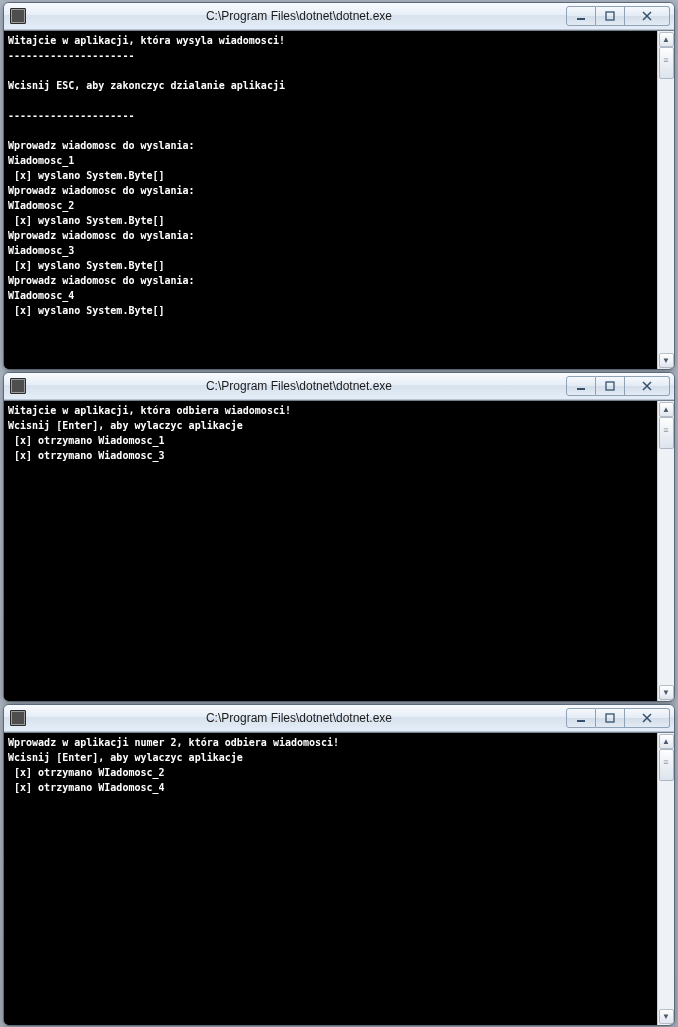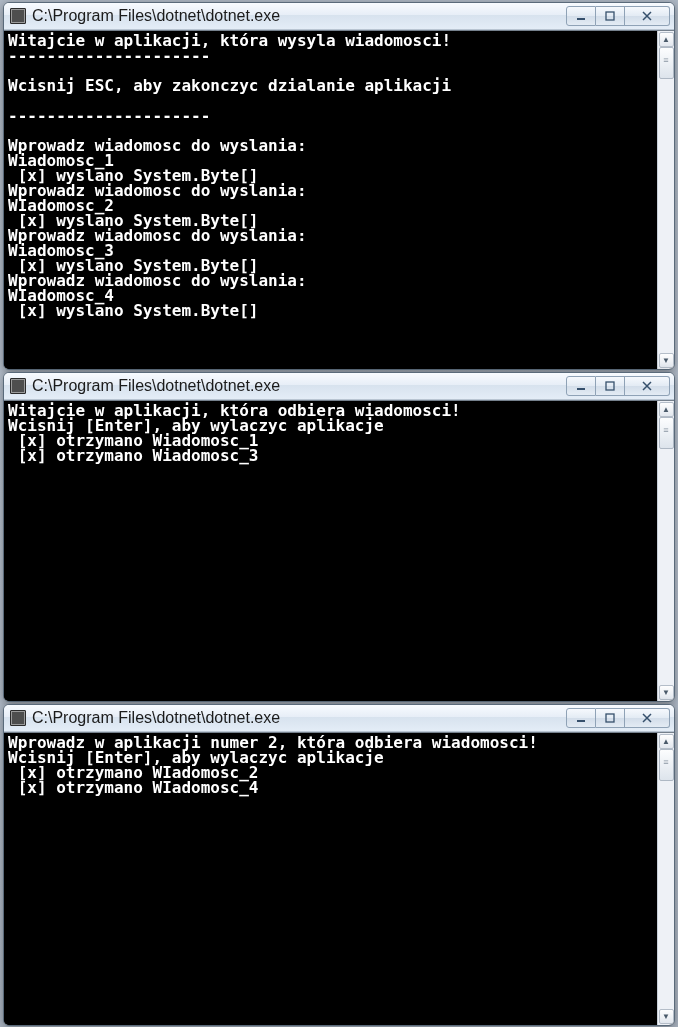--- a/index.html
+++ b/index.html
@@ -34,24 +34,24 @@
   }
   .app-icon{
     width:14px;height:14px;
     margin-right:6px;
     background:#4e4e4e;
     border:1px solid #2b2b2b;
     box-shadow:inset 0 0 0 1px #9a9a9a;
     border-radius:1px;
   }
   .title-text{
-    font-size:16px;
+    font-size:12px;
     color:#1b1b1b;
     flex:1 1 auto;
-    white-space:nowrap;overflow:hidden;text-overflow:ellipsis;
+    white-space:nowrap;overflow:hidden;text-overflow:ellipsis;text-align:center;
   }
   .win-controls{display:flex;gap:0;margin-left:auto;margin-right:2px}
   .win-btn{
     width:28px;height:18px;
     margin-left:0;
     border:1px solid #8fa2b6;
     background:linear-gradient(180deg,#f6f9fd 0%,#e3ebf4 49%,#d2dde9 50%,#e3ebf4 100%);
     display:flex;align-items:center;justify-content:center;
     font-size:10px;color:#36506c;
     line-height:1;
@@ -67,21 +67,21 @@
   .client{
     display:flex;
     background:#000;
     border-top:1px solid #75808c;
   }
   .console{
     flex:1 1 auto;
     background:#000;
     color:#fff;
     font-family:"Lucida Console","Consolas",monospace;
-    font-size:16px;
+    font-size:10px;
     font-weight:bold;
     line-height:15px;
     padding:2px 4px;
     white-space:pre;
     overflow:hidden;
   }
   .vscroll{
     width:17px;
     background:#eef1f6;
     border-left:1px solid #c7cfd8;

